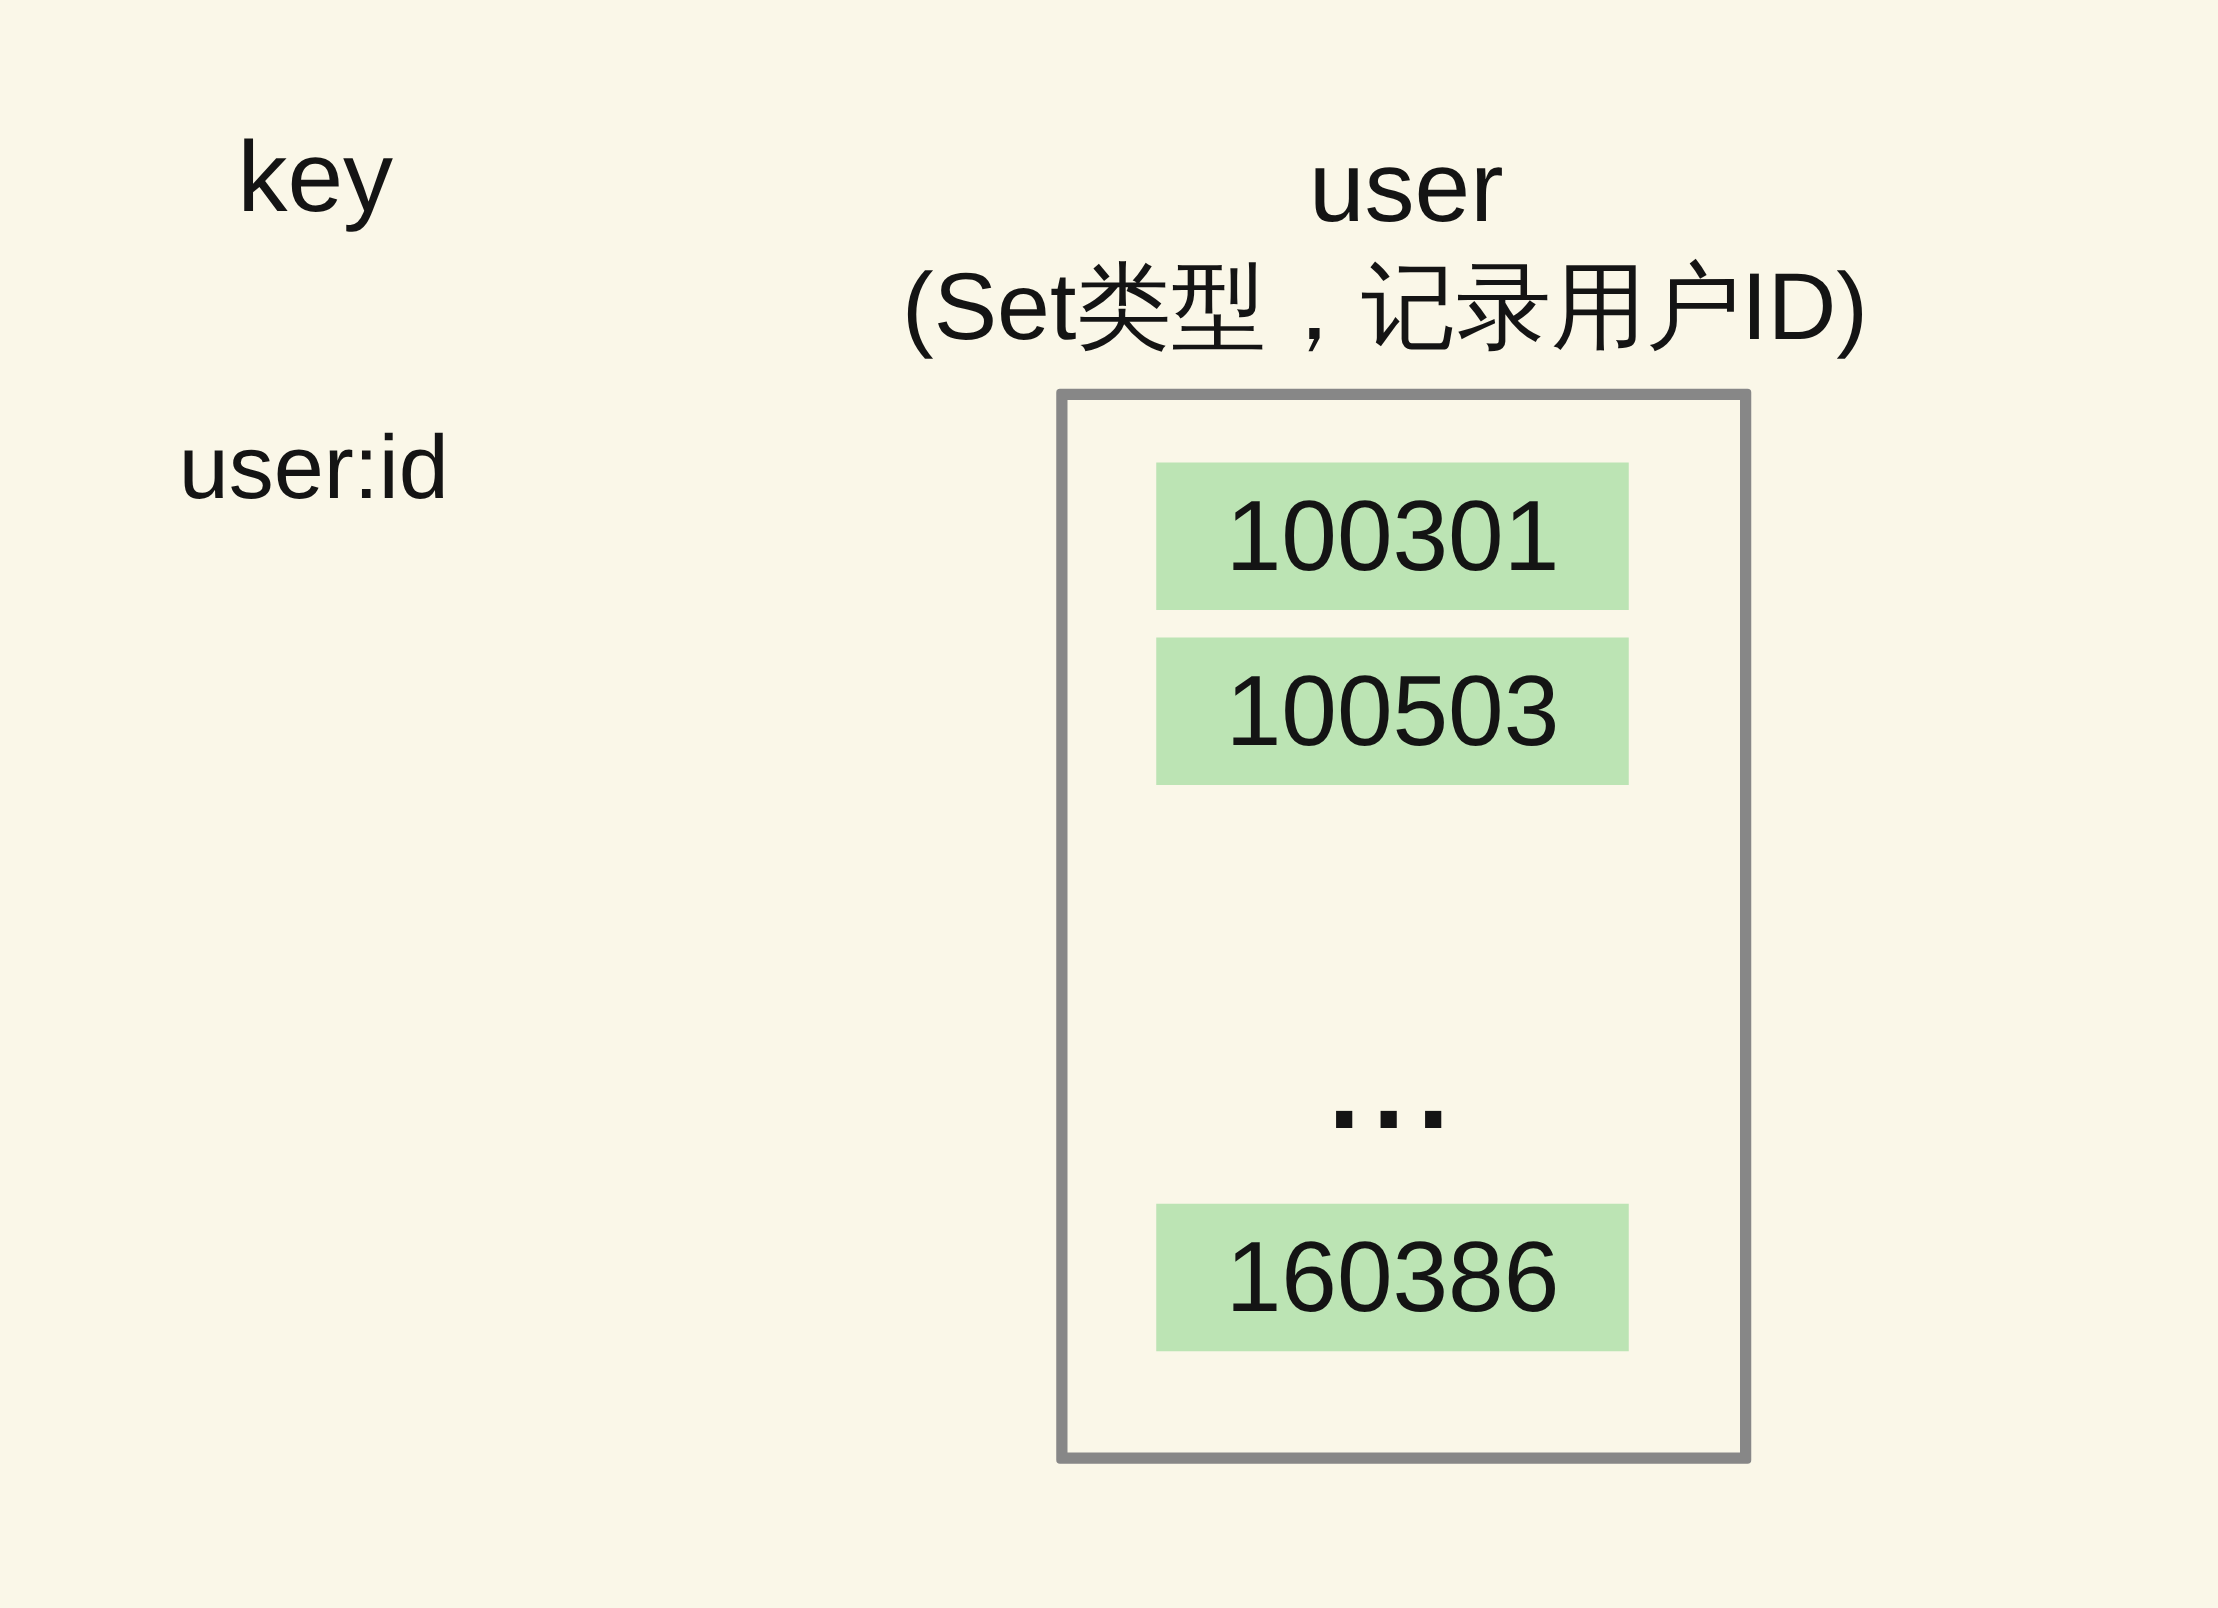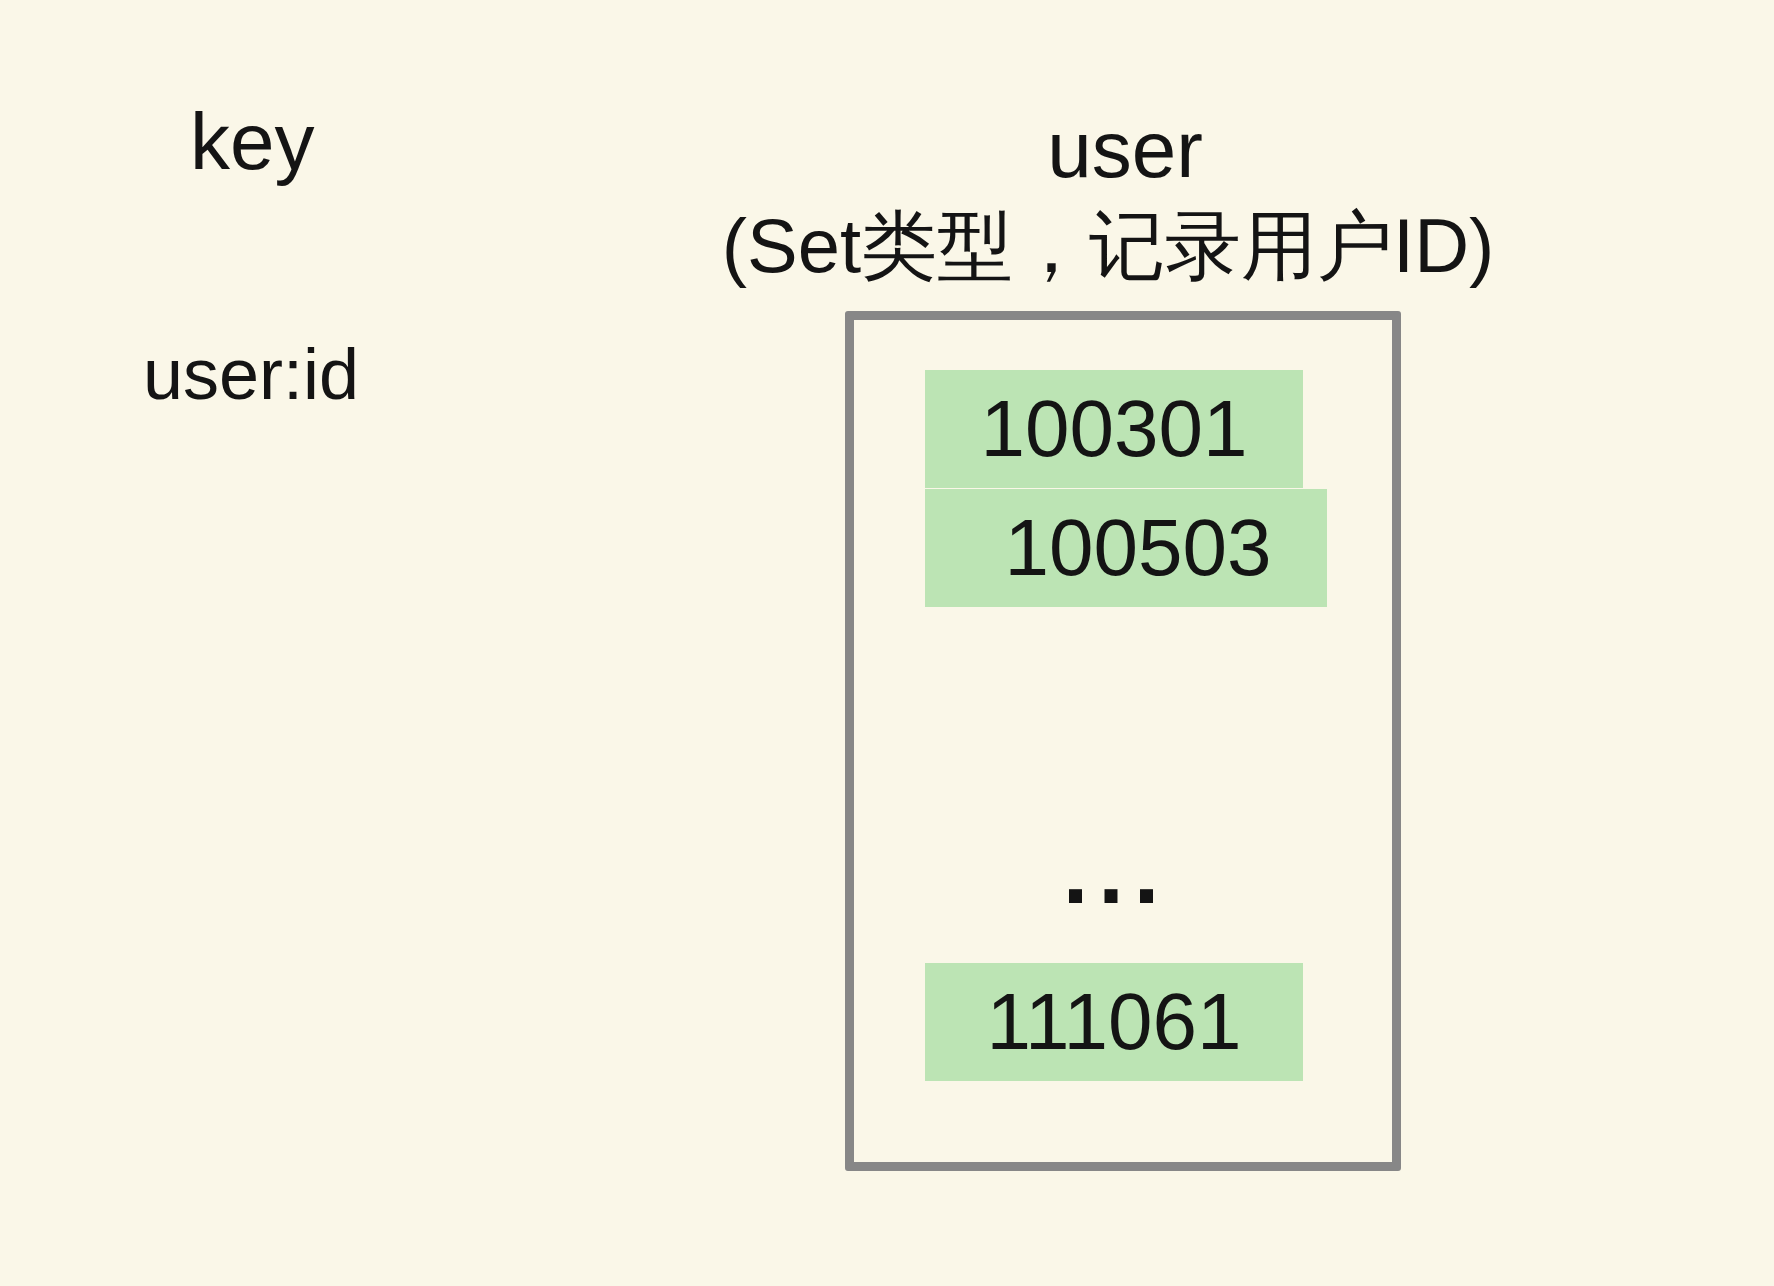--- a/index.html
+++ b/index.html
@@ -60,21 +60,21 @@
     left: 925px;
     width: 378px;
     height: 118px;
     background: var(--member-bg, #BCE4B4);
     font-size: 80px;
     display: flex;
     align-items: center;
     justify-content: center;
   }
   .member-0 { top: 370px; }
-  .member-1 { top: 489px; padding-left: 24px; }
+  .member-1 { top: 510px; }
   .member-2 { top: 664px; }
   .member-3 { top: 963px; }
   .ellipsis {
     position: absolute;
     left: 1116px;
     top: 825px;
     transform: translateX(-50%);
     font-size: 92px;
     font-weight: bold;
     letter-spacing: 10px;
@@ -96,15 +96,15 @@
 
   <div class="set-box"></div>
 
   <div class="member member-0">100301</div>
 
   <div class="member member-1">100503</div>
 
 
   <div class="txt ellipsis">...</div>
 
-  <div class="member member-3">111061</div>
+  <div class="member member-3">160386</div>
 
 </div>
 
 </body></html>

